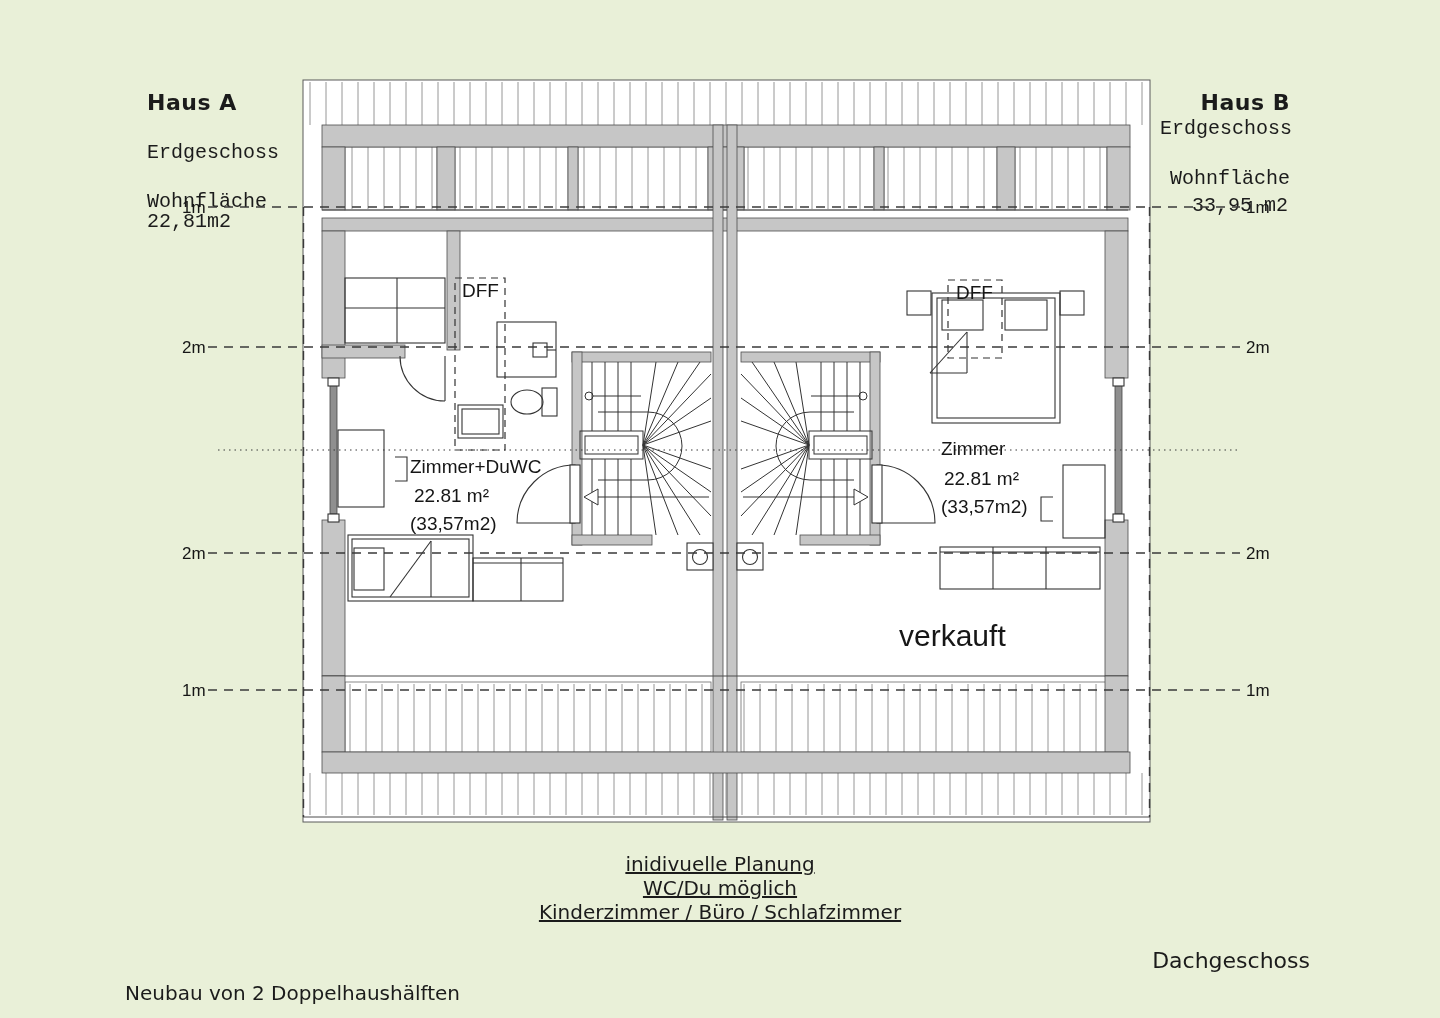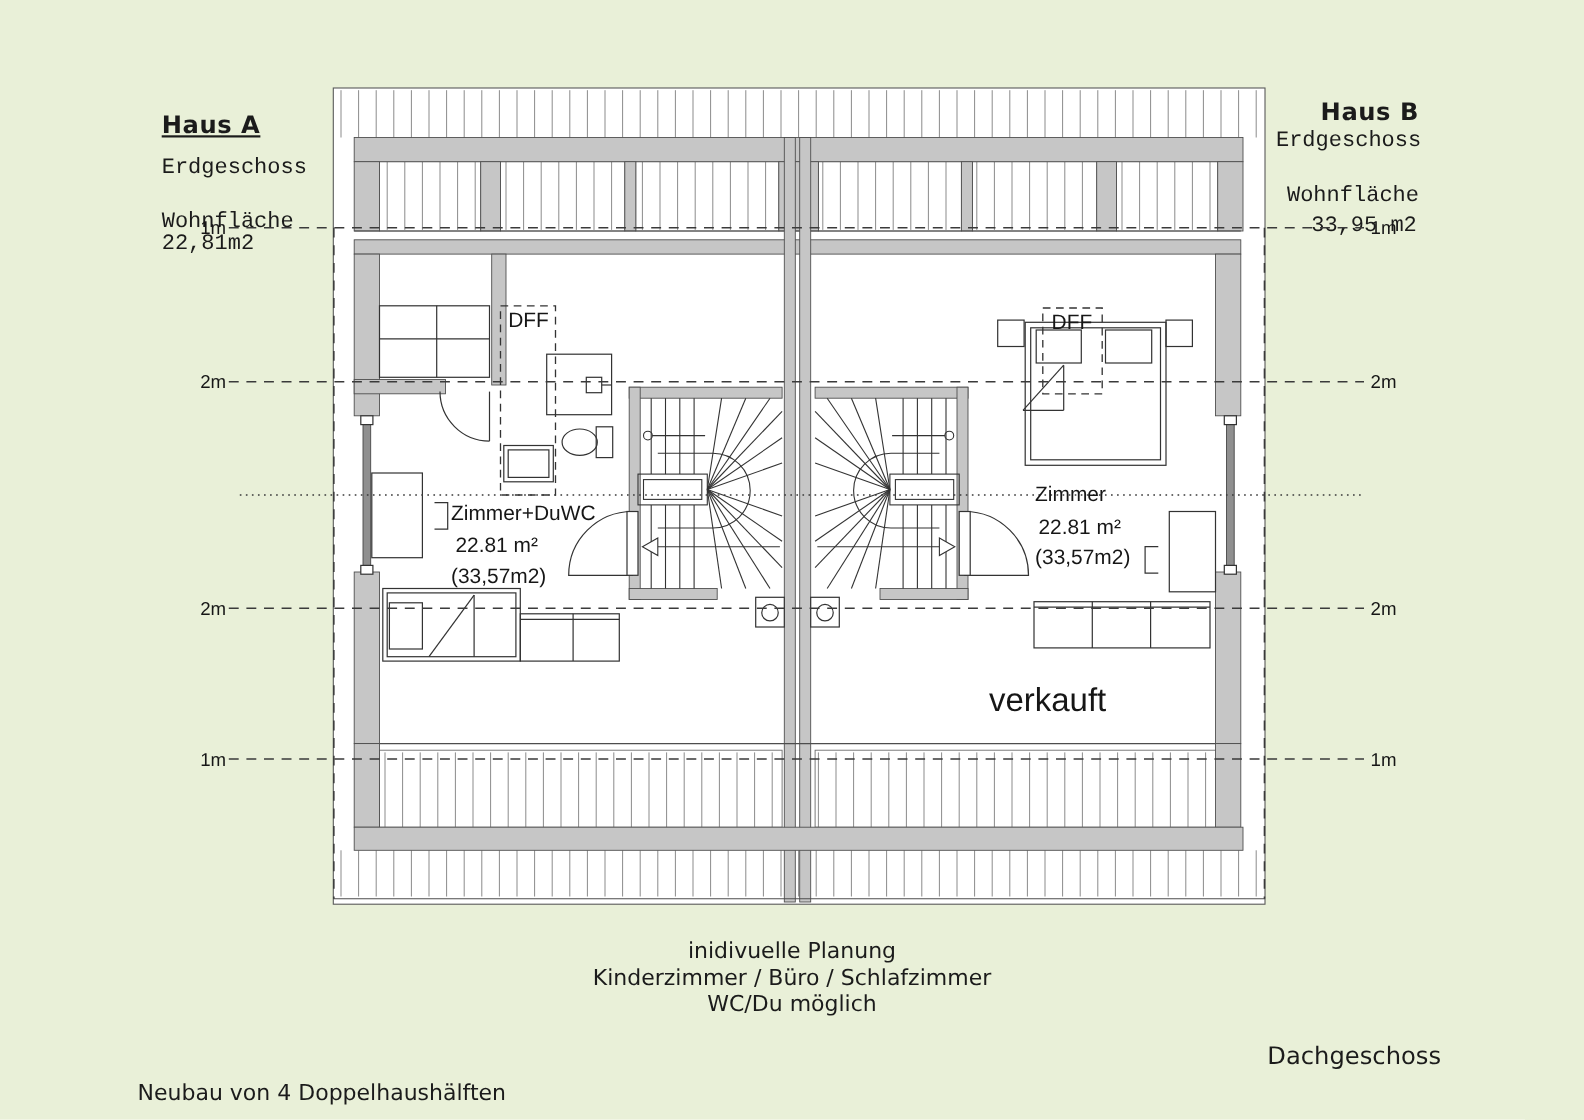--- a/index.html
+++ b/index.html
@@ -5,21 +5,21 @@
   html,body{margin:0;padding:0;}
   body{width:1440px;height:1018px;overflow:hidden;}
   .canvas{position:relative;width:1440px;height:1018px;background:#e9f0d8;
           font-family:"DejaVu Sans",sans-serif;color:#1b1b1b;}
   .abs{position:absolute;white-space:pre;}
   .h-title{font-size:22px;font-weight:bold;letter-spacing:.5px;}
   .h-sub{font-size:20px;font-family:Liberation Mono, monospace;}
   .right-al{text-align:right;}
   .plan-svg{position:absolute;left:0;top:0;width:1440px;height:1018px;}
   .foot-center{position:absolute;left:0;top:852px;width:1440px;text-align:center;
-               font-size:20px;line-height:24px;}
+               font-size:20px;line-height:24px;text-decoration:underline;}
   .foot-left{position:absolute;left:125px;top:928px;font-size:20px;line-height:26px;white-space:pre;}
   .foot-right{position:absolute;right:130px;top:948px;font-size:22px;font-weight:normal;}
   
   .wall{fill:#c6c6c6;stroke:#4d4d4d;stroke-width:.8;}
   .thinln{stroke:#4d4d4d;stroke-width:1;fill:none;}
   .furn{stroke:#333;stroke-width:1.1;fill:#fff;}
   .furno{stroke:#333;stroke-width:1.1;fill:none;}
   .stair{stroke:#333;stroke-width:1;fill:none;}
   .hatchg line{stroke:#8a8a8a;stroke-width:.9;}
   .openln{stroke:#6a6a6a;stroke-width:.8;fill:none;}
@@ -30,21 +30,21 @@
   text.lbl{font-family:"Liberation Sans",sans-serif;fill:#161616;}
   .s19{font-size:19px;}
   .s17{font-size:17px;}
   .s30{font-size:30px;}
 </style>
 </head>
 <body>
 
 <div class="canvas">
 
-  <div class="abs h-title" style="left:147px;top:102px;text-decoration:underline;">Haus A</div>
+  <div class="abs h-title" style="left:147px;top:90px;">Haus A</div>
   <div class="abs h-sub" style="left:147px;top:141px;">Erdgeschoss</div>
   <div class="abs h-sub" style="left:147px;top:190px;">Wohnfläche</div>
   <div class="abs h-sub" style="left:147px;top:210px;">22,81m2</div>
 
   <div class="abs h-title right-al" style="right:150px;top:90px;">Haus B</div>
   <div class="abs h-sub right-al" style="right:148px;top:117px;">Erdgeschoss</div>
   <div class="abs h-sub right-al" style="right:150px;top:167px;">Wohnfläche</div>
   <div class="abs h-sub right-al" style="right:152px;top:194px;">33,95 m2</div>
 
   <svg class="plan-svg" viewBox="0 0 1440 1018">
@@ -469,24 +469,24 @@
       <text class="lbl s17" x="182" y="696">1m</text>
       <text class="lbl s17" x="1246" y="213">1m</text>
       <text class="lbl s17" x="1246" y="353">2m</text>
       <text class="lbl s17" x="1246" y="559">2m</text>
       <text class="lbl s17" x="1246" y="696">1m</text>
     </g>
   </svg>
 
   <div class="foot-center">
     <div>inidivuelle Planung</div>
+    <div>WC/Du möglich</div>
     <div>Kinderzimmer / Büro / Schlafzimmer</div>
-    <div>WC/Du möglich</div>
   </div>
 
   <div class="foot-left">
-    <div>Neubau von 4 Doppelhaushälften</div>
+    <div>Neubau von 2 Doppelhaushälften</div>
     
   </div>
 
   <div class="foot-right">Dachgeschoss</div>
 
 </div>
 
 </body></html>

